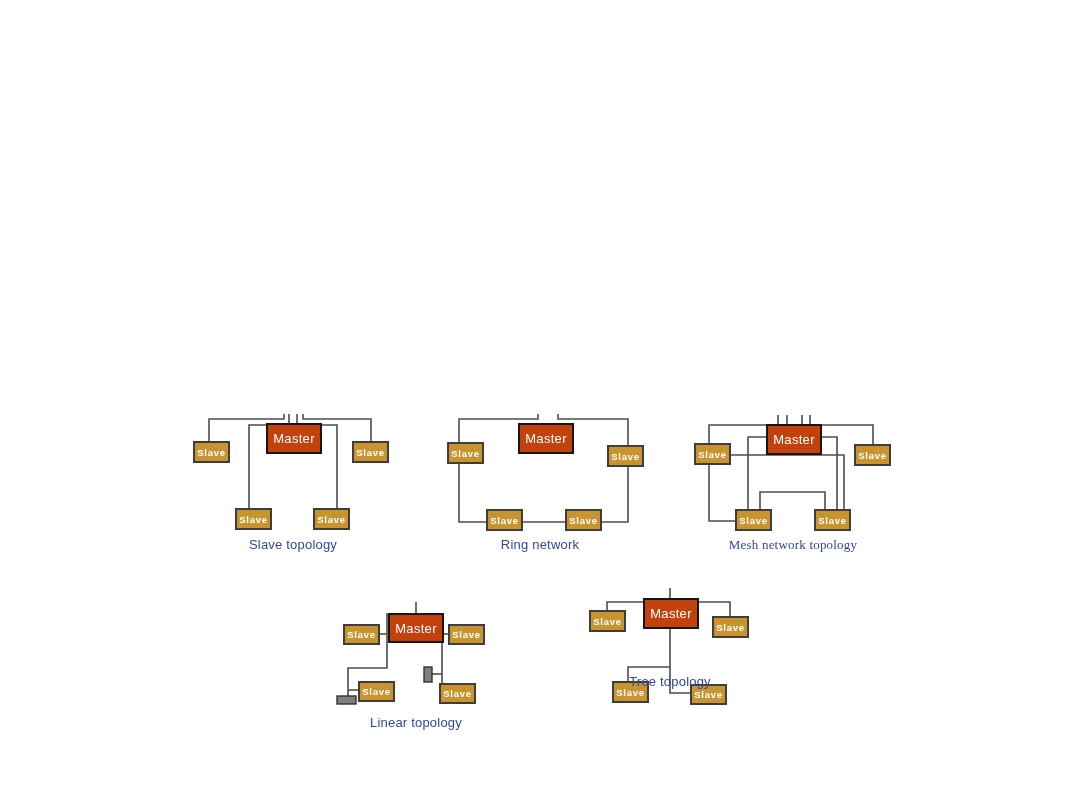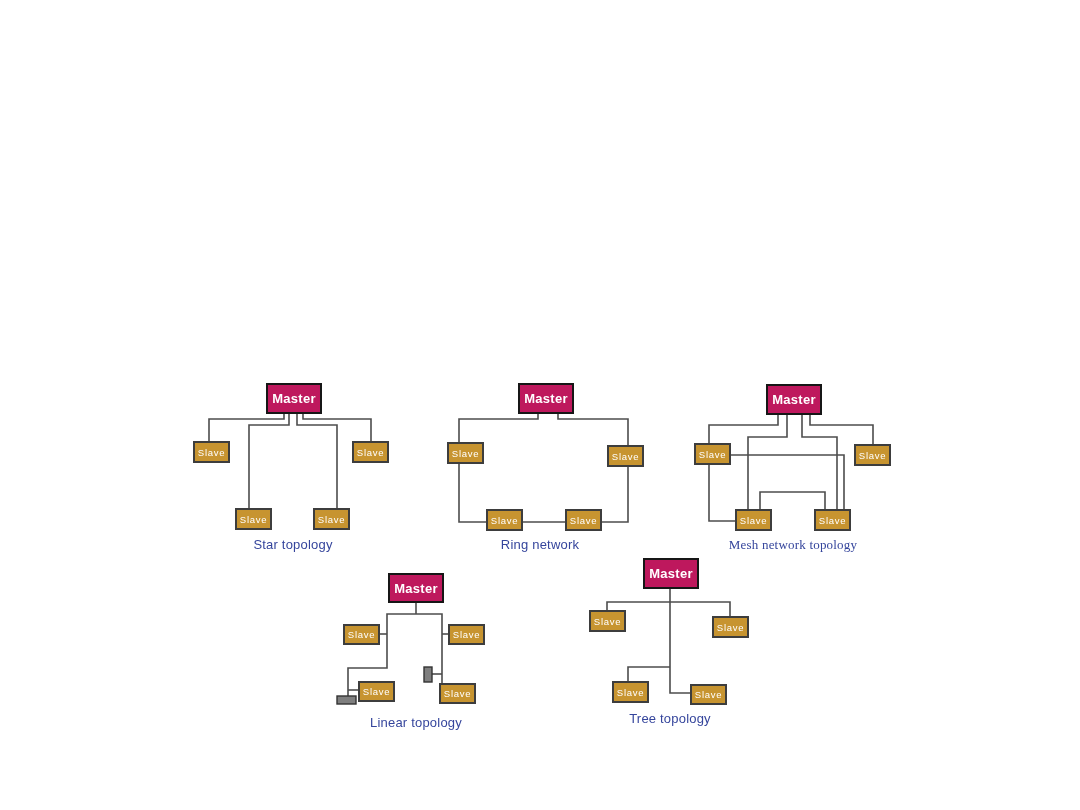--- a/index.html
+++ b/index.html
@@ -16,31 +16,32 @@
     position: absolute;
     box-sizing: border-box;
     display: flex;
     align-items: center;
     justify-content: center;
     color: #ffffff;
     white-space: nowrap;
     user-select: none;
   }
   .master {
-    background: #be185d;
+    background: #c2410c;
     border: 2px solid #161616;
     font-size: 13px;
-    font-weight: bold;
+    font-weight: normal;
     letter-spacing: 0.3px;
+    margin-top: 40px;
   }
   .slave {
     background: #c79430;
     border: 2px solid #3d3d3d;
     font-size: 9.5px;
-    font-weight: normal;
+    font-weight: bold;
     letter-spacing: 0.7px;
   }
   .caption {
     position: absolute;
     transform: translateX(-50%);
     color: #35459c;
     font-size: 13px;
     letter-spacing: 0.2px;
     white-space: nowrap;
   }
@@ -89,21 +90,21 @@
       <polyline points="607,611 607,602 730,602 730,617"></polyline>
       <polyline points="628,682 628,667 670,667"></polyline>
     </g>
   </svg>
 
   <div class="node master" style="left:266px; top:383px; width:56px; height:31px;">Master</div>
   <div class="node slave" style="left:193px; top:441px; width:37px; height:22px;">Slave</div>
   <div class="node slave" style="left:352px; top:441px; width:37px; height:22px;">Slave</div>
   <div class="node slave" style="left:235px; top:508px; width:37px; height:22px;">Slave</div>
   <div class="node slave" style="left:313px; top:508px; width:37px; height:22px;">Slave</div>
-  <div class="caption" style="left:293px; top:537px;">Star topology</div>
+  <div class="caption" style="left:293px; top:537px;">Slave topology</div>
 
   <div class="node master" style="left:518px; top:383px; width:56px; height:31px;">Master</div>
   <div class="node slave" style="left:447px; top:442px; width:37px; height:22px;">Slave</div>
   <div class="node slave" style="left:607px; top:445px; width:37px; height:22px;">Slave</div>
   <div class="node slave" style="left:486px; top:509px; width:37px; height:22px;">Slave</div>
   <div class="node slave" style="left:565px; top:509px; width:37px; height:22px;">Slave</div>
   <div class="caption" style="left:540px; top:537px;">Ring network</div>
 
   <div class="node master" style="left:766px; top:384px; width:56px; height:31px;">Master</div>
   <div class="node slave" style="left:694px; top:443px; width:37px; height:22px;">Slave</div>
@@ -117,15 +118,15 @@
   <div class="node slave" style="left:448px; top:624px; width:37px; height:21px;">Slave</div>
   <div class="node slave" style="left:358px; top:681px; width:37px; height:21px;">Slave</div>
   <div class="node slave" style="left:439px; top:683px; width:37px; height:21px;">Slave</div>
   <div class="caption" style="left:416px; top:715px;">Linear topology</div>
 
   <div class="node master" style="left:643px; top:558px; width:56px; height:31px;">Master</div>
   <div class="node slave" style="left:589px; top:610px; width:37px; height:22px;">Slave</div>
   <div class="node slave" style="left:712px; top:616px; width:37px; height:22px;">Slave</div>
   <div class="node slave" style="left:612px; top:681px; width:37px; height:22px;">Slave</div>
   <div class="node slave" style="left:690px; top:684px; width:37px; height:21px;">Slave</div>
-  <div class="caption" style="left:670px; top:711px;">Tree topology</div>
+  <div class="caption" style="left:670px; top:674px;">Tree topology</div>
 
 </div>
 
 </body></html>

